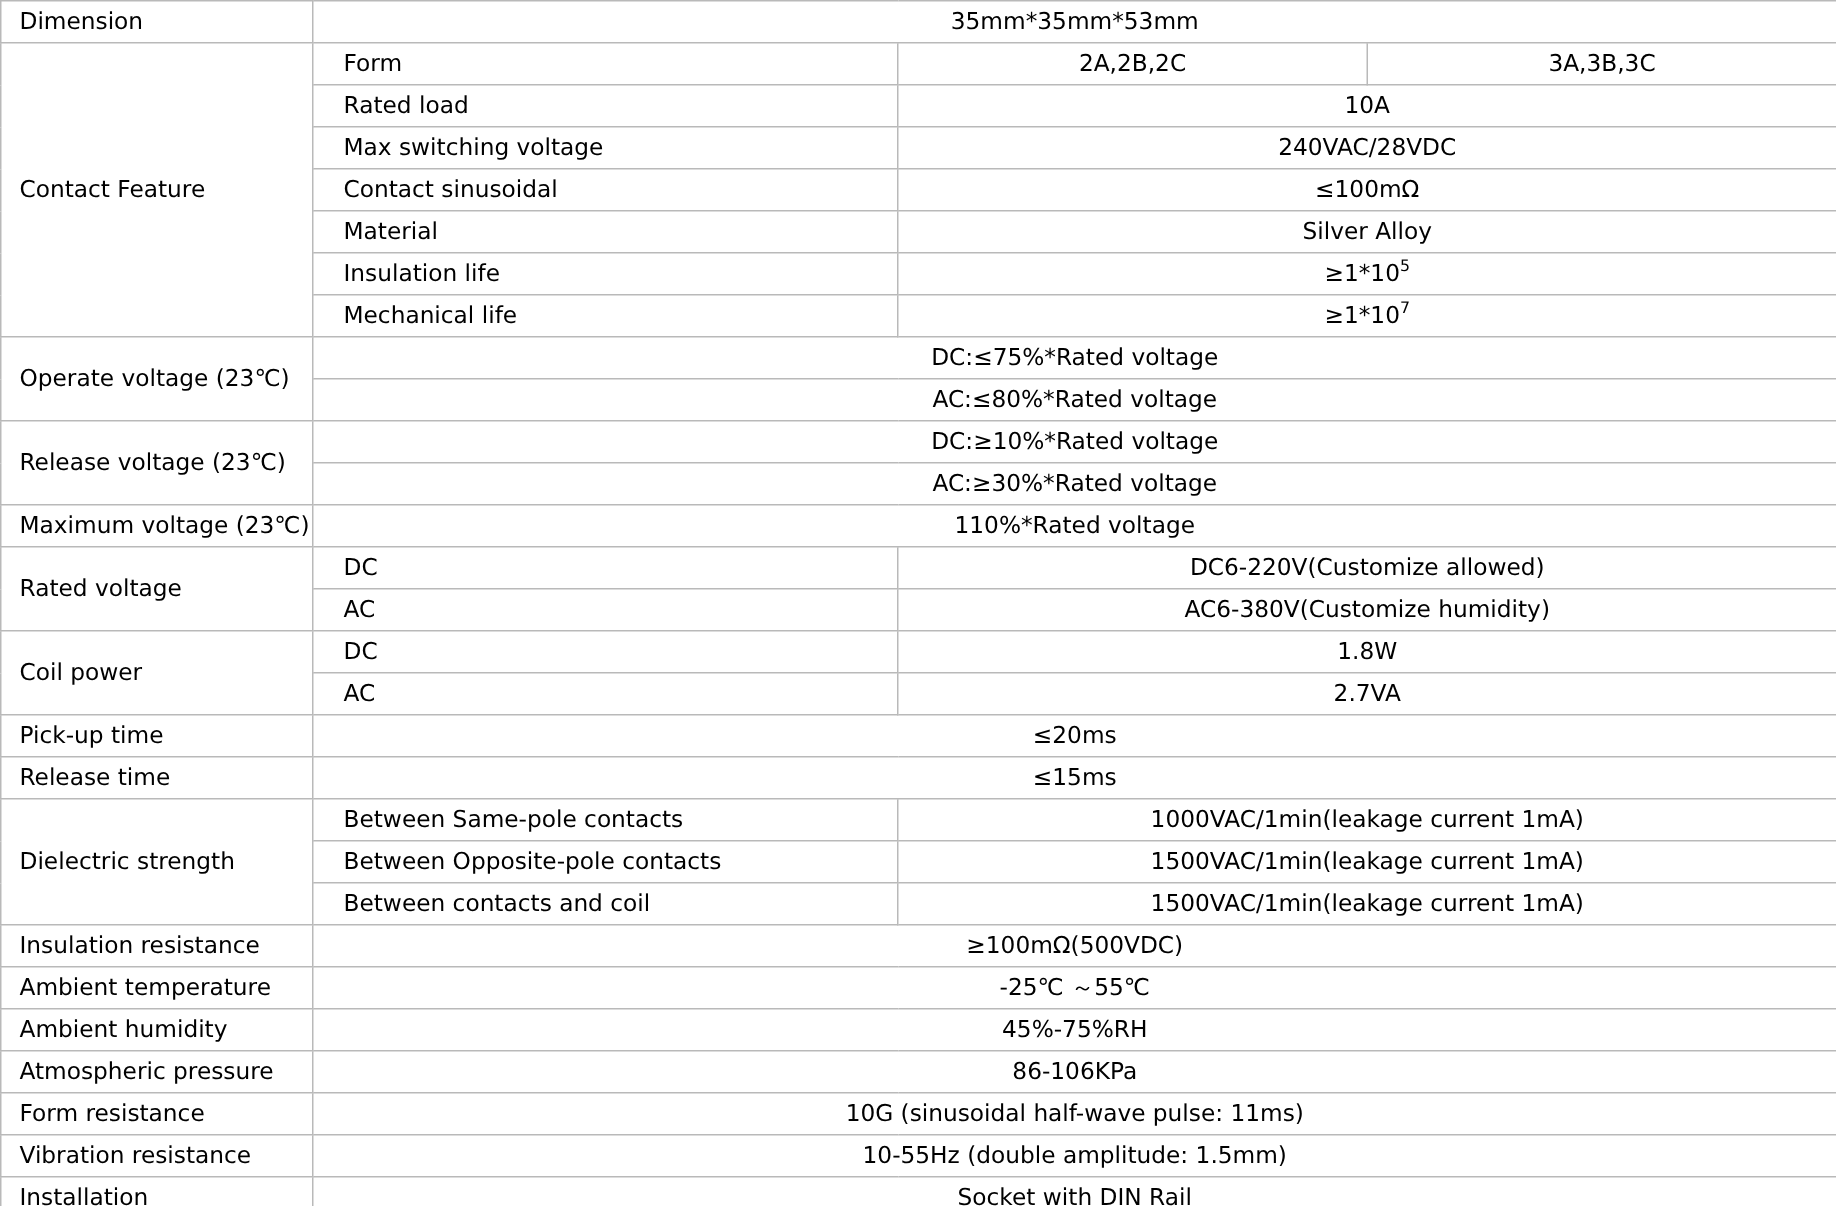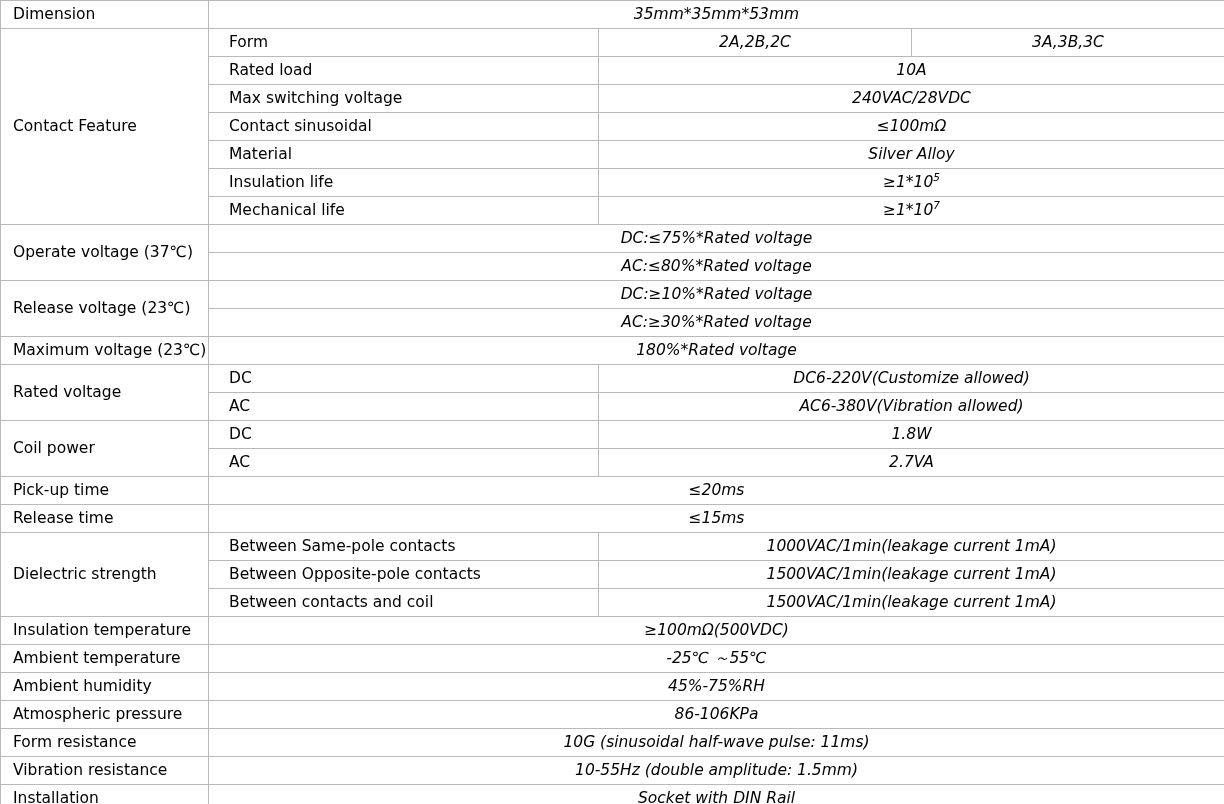--- a/index.html
+++ b/index.html
@@ -38,21 +38,20 @@
     text-align: left;
     padding-left: 12px;
     margin-top: 27px;
   }
   td.sublabel {
     text-align: left;
     padding-left: 20px;
   }
   td.value {
     text-align: center;
-    font-style: italic;
   }
   .sup {
     font-size: 10.5px;
     vertical-align: super;
     line-height: 0;
   }
   tr { height: 28px; }
 </style>
 </head>
 <body>
@@ -96,48 +95,48 @@
     <tr>
       <td class="sublabel">Insulation life</td>
       <td class="value" colspan="2"><span>≥1*10</span><span class="sup">5</span></td>
     </tr>
     <tr>
       <td class="sublabel">Mechanical life</td>
       <td class="value" colspan="2"><span>≥1*10</span><span class="sup">7</span></td>
     </tr>
 
     <tr>
-      <td class="label" rowspan="2">Operate voltage (37℃)</td>
+      <td class="label" rowspan="2">Operate voltage (23℃)</td>
       <td class="value" colspan="3">DC:≤75%*Rated voltage</td>
     </tr>
     <tr>
       <td class="value" colspan="3">AC:≤80%*Rated voltage</td>
     </tr>
 
     <tr>
       <td class="label" rowspan="2">Release voltage (23℃)</td>
       <td class="value" colspan="3">DC:≥10%*Rated voltage</td>
     </tr>
     <tr>
       <td class="value" colspan="3">AC:≥30%*Rated voltage</td>
     </tr>
 
     <tr>
       <td class="label">Maximum voltage (23℃)</td>
-      <td class="value" colspan="3">180%*Rated voltage</td>
+      <td class="value" colspan="3">110%*Rated voltage</td>
     </tr>
 
     <tr>
       <td class="label" rowspan="2">Rated voltage</td>
       <td class="sublabel">DC</td>
       <td class="value" colspan="2">DC6-220V(Customize allowed)</td>
     </tr>
     <tr>
       <td class="sublabel">AC</td>
-      <td class="value" colspan="2">AC6-380V(Vibration allowed)</td>
+      <td class="value" colspan="2">AC6-380V(Customize humidity)</td>
     </tr>
 
     <tr>
       <td class="label" rowspan="2">Coil power</td>
       <td class="sublabel">DC</td>
       <td class="value" colspan="2">1.8W</td>
     </tr>
     <tr>
       <td class="sublabel">AC</td>
       <td class="value" colspan="2">2.7VA</td>
@@ -160,21 +159,21 @@
     <tr>
       <td class="sublabel">Between Opposite-pole contacts</td>
       <td class="value" colspan="2">1500VAC/1min(leakage current 1mA)</td>
     </tr>
     <tr>
       <td class="sublabel">Between contacts and coil</td>
       <td class="value" colspan="2">1500VAC/1min(leakage current 1mA)</td>
     </tr>
 
     <tr>
-      <td class="label">Insulation temperature</td>
+      <td class="label">Insulation resistance</td>
       <td class="value" colspan="3">≥100mΩ(500VDC)</td>
     </tr>
     <tr>
       <td class="label">Ambient temperature</td>
       <td class="value" colspan="3">-25℃ ～55℃</td>
     </tr>
     <tr>
       <td class="label">Ambient humidity</td>
       <td class="value" colspan="3">45%-75%RH</td>
     </tr>

